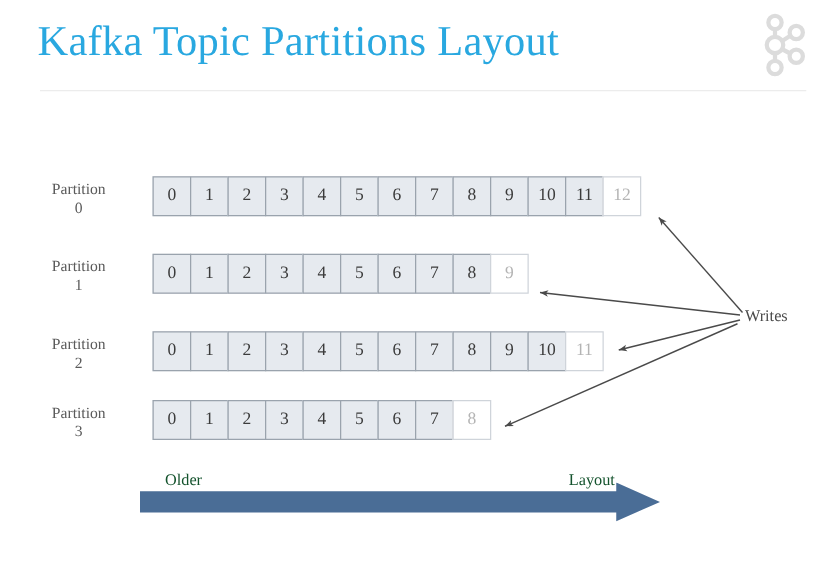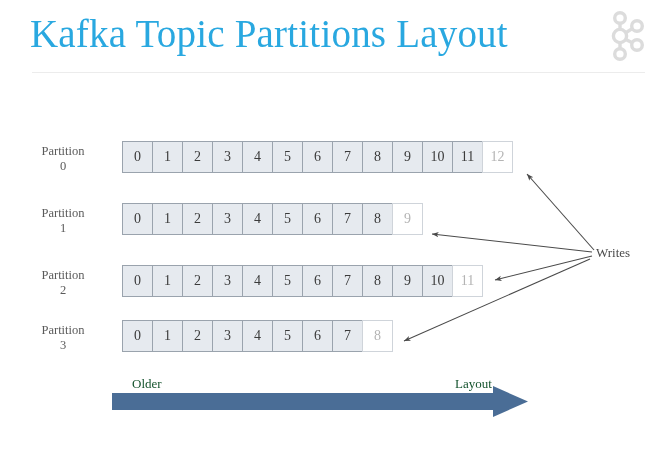--- a/index.html
+++ b/index.html
@@ -16,21 +16,21 @@
     overflow: hidden;
     font-family: "Liberation Serif", "DejaVu Serif", serif;
   }
 
   
   #slide-title {
     position: absolute;
     left: 30px;
     top: 12px;
     font-family: "Liberation Serif", "DejaVu Serif", serif;
-    font-size: 39px;
+    font-size: 34px;
     line-height: 44px;
     color: #29a8e0;
     letter-spacing: 0.2px;
     white-space: nowrap;
     font-weight: 400;
   }
   #header-rule {
     position: absolute;
     left: 32px;
     top: 72px;

